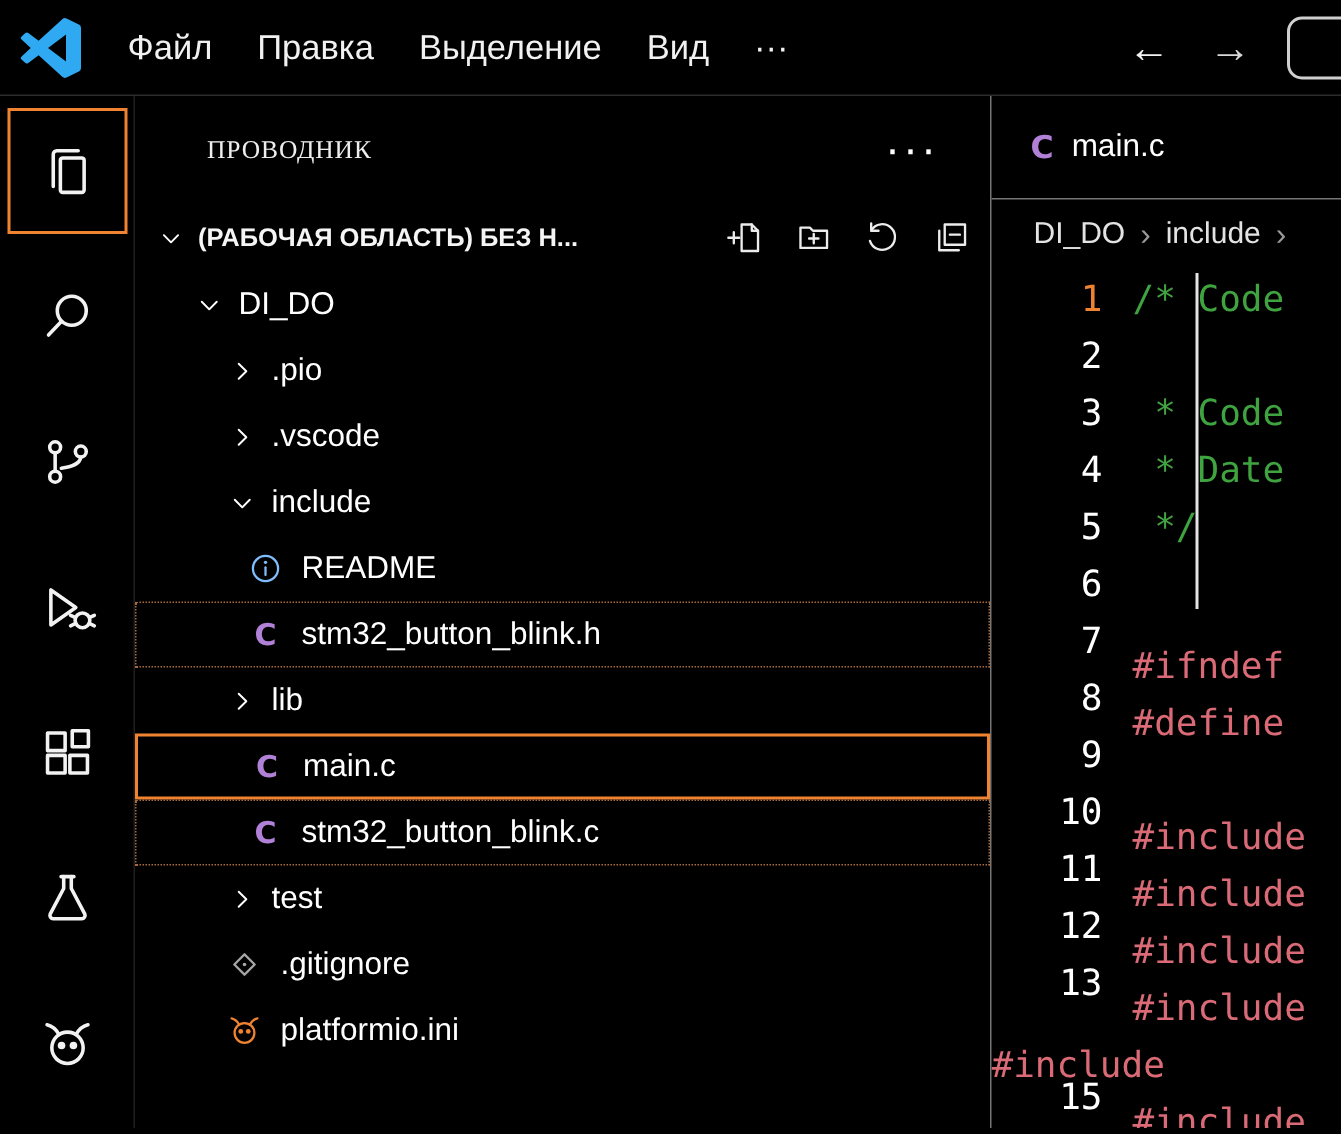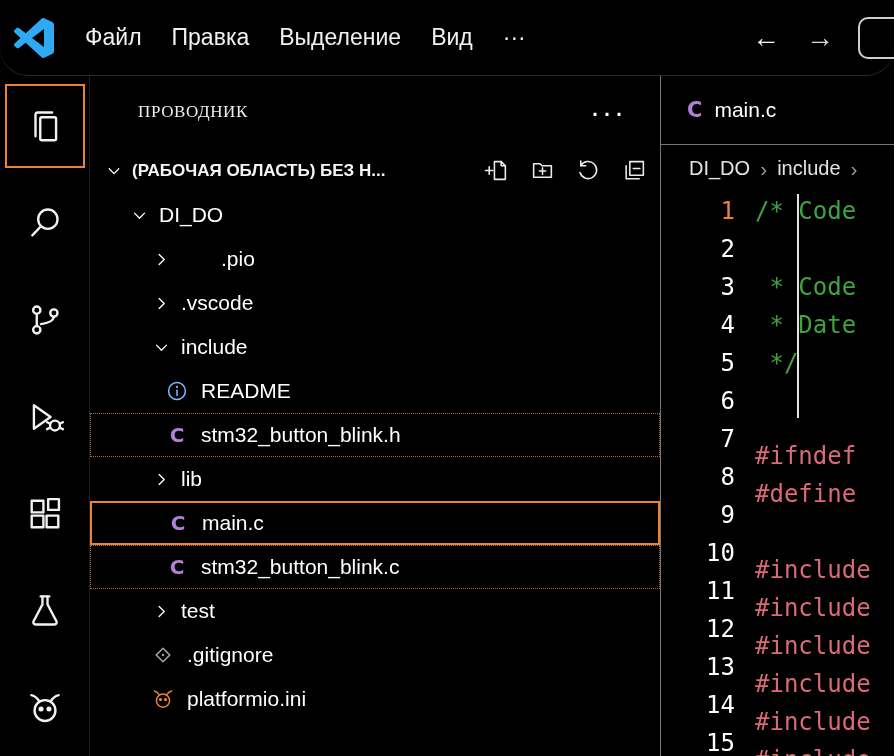--- a/index.html
+++ b/index.html
@@ -1,20 +1,20 @@
 <!DOCTYPE html>
 <html style="--accent-orange: #ef8331; --focus-dotted: #a86a3c; --comment-green: #3fa33f; --preproc-pink: #d96a76; --c-icon-purple: #b180d7; --info-blue: #7fbdff; --git-gray: #a6a6a6; --pio-orange: #ef8331; --logo-blue: #2fa9f2;"><head>
 <meta charset="utf-8">
 <style>
   html,body{margin:0;padding:0;background:#000;width:894px;height:756px;overflow:hidden;
     font-family:"Liberation Sans",sans-serif;color:#fff;}
   *{box-sizing:border-box;}
 
   
-  .titlebar{height:76px;display:flex;align-items:center;border-bottom:1px solid #2c2c2c;position:relative;border-radius:28px;}
+  .titlebar{height:64px;display:flex;align-items:center;border-bottom:1px solid #2c2c2c;position:relative;}
   .logo{width:40px;height:40px;margin-left:14px;color:var(--logo-blue,#2fa9f2);flex:none;}
   .logo svg{width:100%;height:100%;fill:currentColor;}
   .menus{display:flex;margin-left:16px;}
   .menu-item{color:#f1f1f1;font-size:23px;padding:0 15px;white-space:nowrap;cursor:default;}
   .nav{margin-left:auto;display:flex;gap:26px;align-items:center;color:#f1f1f1;font-size:28px;}
   .nav .fwd{color:#d8d8d8;}
   .searchbox{width:86px;height:42px;border:2px solid #cfcfcf;border-radius:10px;margin-left:24px;margin-right:-50px;flex:none;}
 
   
   .main{display:flex;height:688px;}
@@ -204,21 +204,21 @@
     </div>
     <div class="tree" id="tree">
         <div class="row" style="padding-left: 38px;">
           <span class="tw-chevron icon">
             <svg viewBox="0 0 24 24">
               <path class="stroke" d="M6.3 9.3l5.7 5.8 5.7-5.8"></path>
             </svg>
           </span>
           <span class="lbl">DI_DO</span>
         </div>
-        <div class="row" style="padding-left: 60px; gap: 40px;">
+        <div class="row" style="padding-left: 60px;">
           <span class="tw-chevron icon">
             <svg viewBox="0 0 24 24">
               <path class="stroke" d="M9.3 6.3l5.8 5.7-5.8 5.7"></path>
             </svg>
           </span>
           <span class="lbl">.pio</span>
         </div>
         <div class="row" style="padding-left: 60px;">
           <span class="tw-chevron icon">
             <svg viewBox="0 0 24 24">
@@ -323,17 +323,17 @@
         <div class="code-line"><span class="ln">4</span><span class="ct tok-comment"> * Date</span></div>
         <div class="code-line"><span class="ln">5</span><span class="ct tok-comment"> */</span></div>
         <div class="code-line"><span class="ln">6</span><span class="ct tok-plain"></span></div>
         <div class="code-line"><span class="ln">7</span><span class="ct tok-preproc">#ifndef</span></div>
         <div class="code-line"><span class="ln">8</span><span class="ct tok-preproc">#define</span></div>
         <div class="code-line"><span class="ln">9</span><span class="ct tok-plain"></span></div>
         <div class="code-line"><span class="ln">10</span><span class="ct tok-preproc">#include</span></div>
         <div class="code-line"><span class="ln">11</span><span class="ct tok-preproc">#include</span></div>
         <div class="code-line"><span class="ln">12</span><span class="ct tok-preproc">#include</span></div>
         <div class="code-line"><span class="ln">13</span><span class="ct tok-preproc">#include</span></div>
-        <div class="code-line"><span class="ln">14</span><span class="ct tok-preproc">#include</span></div>
+        <div class="code-line"><span class="ct tok-preproc">#include</span></div>
         <div class="code-line"><span class="ln">15</span><span class="ct tok-preproc">#include</span></div>
       </div>
   </div>
 </div>
 
 </body></html>

